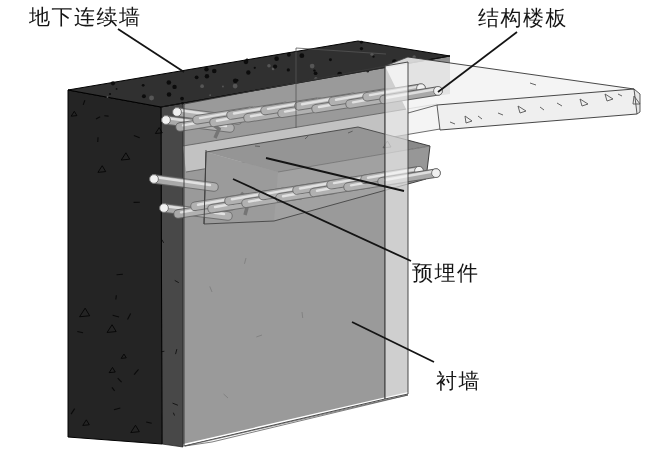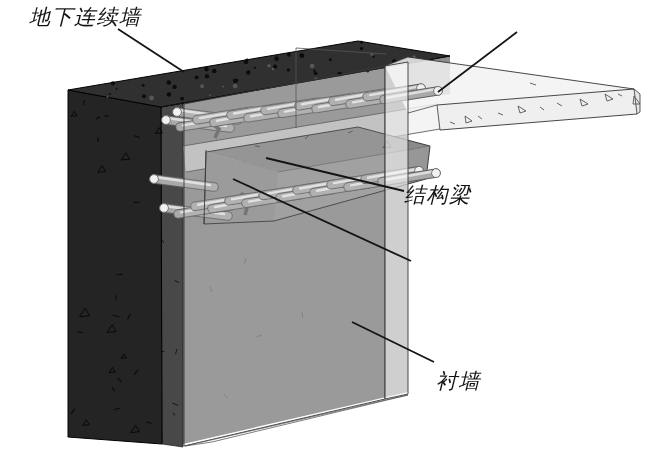--- a/index.html
+++ b/index.html
@@ -2,21 +2,20 @@
 <html><head>
 <meta charset="utf-8">
 <style>
   html,body{margin:0;padding:0;background:#ffffff;}
   .stage{
     position:relative;
     width:670px;height:451px;
     background:#ffffff;
     font-family:"Liberation Serif","DejaVu Serif",serif;
     overflow:hidden;
-    font-style:italic;
   }
   .stage svg{position:absolute;left:0;top:0;}
   .lbl{
     position:absolute;
     font-size:21px;
     line-height:22px;
     color:#141414;
     letter-spacing:1.5px;
     white-space:nowrap;
     user-select:none;
@@ -389,15 +388,16 @@
     <g stroke-width="1.8">
       <line x1="118" y1="29" x2="184" y2="72" stroke="#141414"></line>
       <line x1="517" y1="32" x2="438" y2="92" stroke="#141414"></line>
       <line x1="404" y1="191" x2="266" y2="158" stroke="#141414"></line>
       <line x1="411" y1="261" x2="233" y2="179" stroke="#141414"></line>
       <line x1="434" y1="362" x2="352" y2="322" stroke="#141414"></line>
     </g>
   </svg>
 
   <div class="lbl" style="left:29px;top:6px;">地下连续墙</div>
-  <div class="lbl" style="left:404px;top:184px;">结构梁</div>
+  <div class="lbl" style="left:478px;top:7px;">结构楼板</div>
+  <div class="lbl" style="left:412px;top:262px;">预埋件</div>
   <div class="lbl" style="left:436px;top:370px;">衬墙</div>
 </div>
 
 </body></html>

